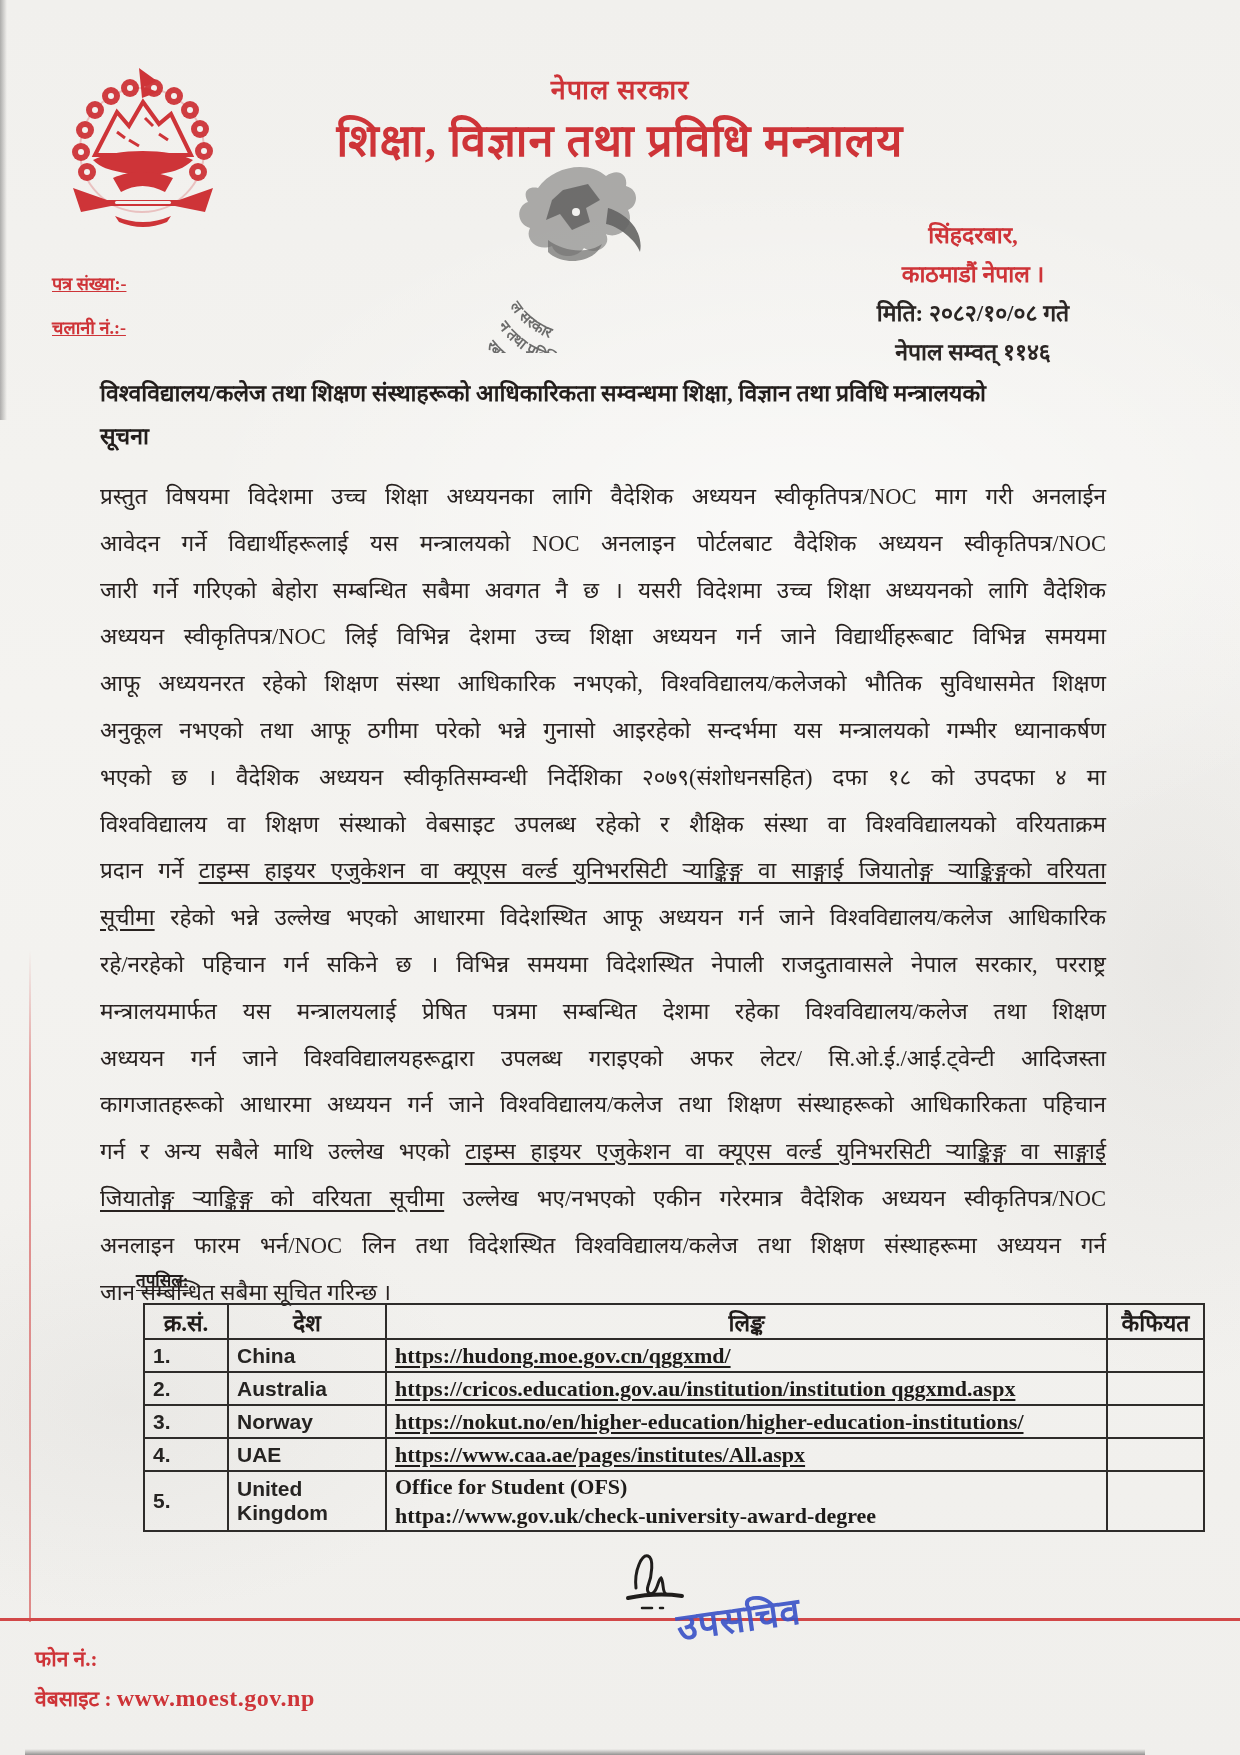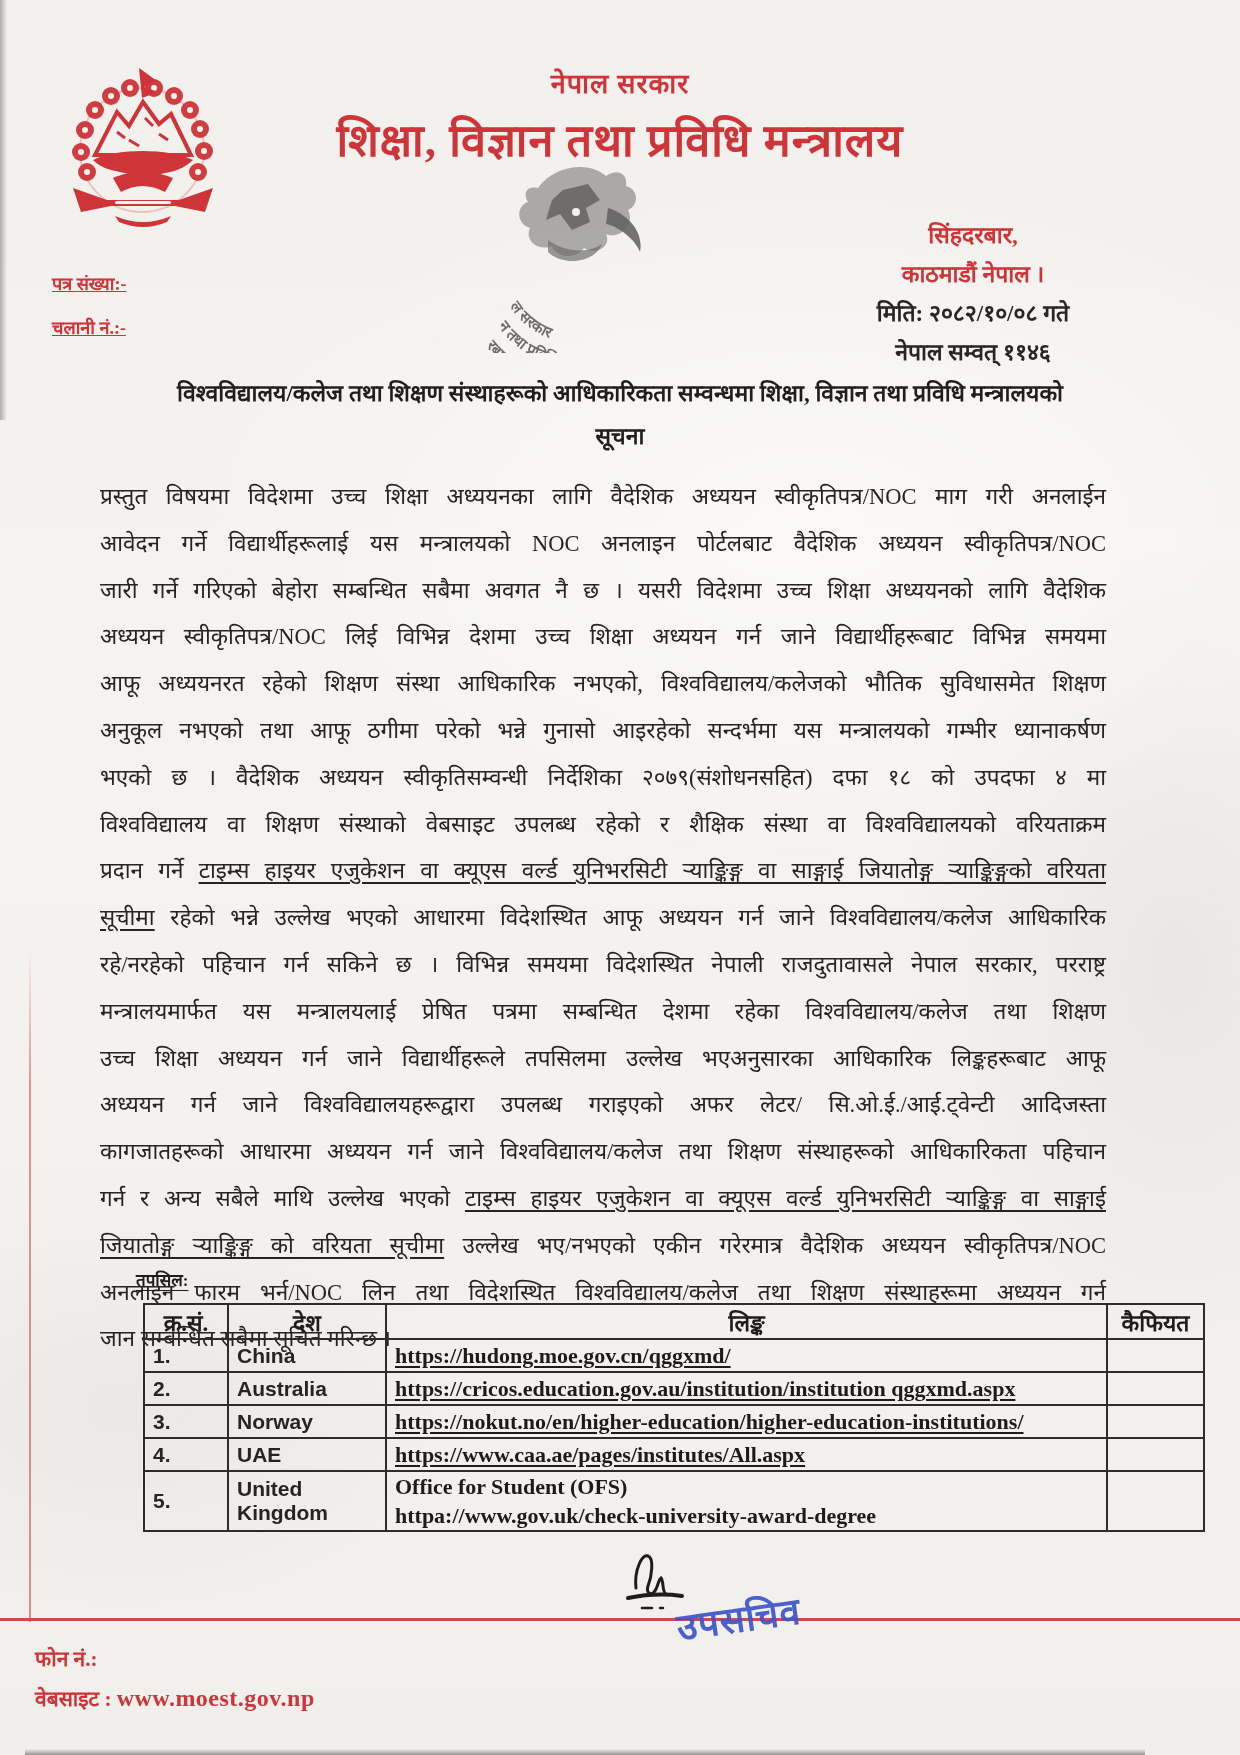--- a/index.html
+++ b/index.html
@@ -10,26 +10,26 @@
       radial-gradient(ellipse 900px 500px at 65% 30%, rgba(255,255,255,.55), rgba(255,255,255,0) 70%),
       radial-gradient(ellipse 500px 300px at 10% 80%, rgba(210,208,205,.25), rgba(210,208,205,0) 70%),
       radial-gradient(ellipse 400px 600px at 95% 55%, rgba(205,203,200,.28), rgba(205,203,200,0) 70%),
       linear-gradient(180deg,#f1f0ed 0%,#f4f3f0 40%,#f0efec 100%);
   }
   .edge-left{position:absolute;left:0;top:0;width:7px;height:420px;background:linear-gradient(90deg,rgba(90,90,90,.45),rgba(90,90,90,0));}
   .edge-bottom{position:absolute;left:25px;bottom:0;width:1120px;height:6px;background:linear-gradient(0deg,rgba(70,70,70,.55),rgba(70,70,70,0));}
   .red-vrule{position:absolute;left:29px;top:950px;width:2px;height:672px;background:linear-gradient(180deg,rgba(210,70,70,0),rgba(210,70,70,.55) 20%,rgba(210,70,70,.6));}
   .abs{position:absolute;}
   .red{color:#ce3438;}
-  .gov-line{left:250px;top:64px;width:740px;text-align:center;font-size:27px;font-weight:bold;letter-spacing:1px;}
+  .gov-line{left:250px;top:70px;width:740px;text-align:center;font-size:27px;font-weight:bold;letter-spacing:1px;}
   .ministry-line{left:180px;top:108px;width:880px;text-align:center;font-size:45px;font-weight:bold;letter-spacing:1px;}
   .refs{left:52px;top:262px;font-size:18px;font-weight:bold;line-height:44px;text-decoration:underline;}
   .addr{left:828px;top:216px;width:290px;text-align:center;font-size:23px;font-weight:bold;line-height:39px;}
   .addr .dark{color:#2a2523;}
-  .subject{left:100px;top:372px;width:1040px;text-align:center;font-size:23px;font-weight:bold;line-height:43px;color:#221d1b;}
+  .subject{left:100px;top:372px;width:1040px;font-size:23px;font-weight:bold;line-height:43px;color:#221d1b;}
   .body-text{left:100px;top:474px;width:1006px;font-size:22.5px;color:#282220;}
   .body-line{height:46.8px;line-height:46.8px;text-align:justify;text-align-last:justify;white-space:nowrap;}
   .body-line.last{text-align-last:left;}
   .body-line .u{text-decoration:underline;text-underline-offset:4px;}
   .schedule{left:136px;top:1268px;font-size:17px;font-weight:bold;text-decoration:underline;text-underline-offset:4px;color:#221d1b;}
   table.sched{position:absolute;left:143px;top:1303px;width:1060px;border-collapse:collapse;table-layout:fixed;}
   table.sched col.c-sn{width:84px;} table.sched col.c-country{width:158px;}
   table.sched col.c-link{width:721px;} table.sched col.c-remark{width:97px;}
   table.sched th,table.sched td{border:2px solid #2e2c2a;padding:0 8px;vertical-align:middle;}
   table.sched th{height:33px;font-size:23px;font-weight:bold;color:#201c1a;text-align:center;font-family:"Liberation Serif",serif;border-radius:6px;}
@@ -162,21 +162,20 @@
       <div class="body-line"><span>जारी गर्ने गरिएको बेहोरा सम्बन्धित सबैमा अवगत नै छ । यसरी विदेशमा उच्च शिक्षा अध्ययनको लागि वैदेशिक</span></div>
       <div class="body-line"><span>अध्ययन स्वीकृतिपत्र/NOC लिई विभिन्न देशमा उच्च शिक्षा अध्ययन गर्न जाने विद्यार्थीहरूबाट विभिन्न समयमा</span></div>
       <div class="body-line"><span>आफू अध्ययनरत रहेको शिक्षण संस्था आधिकारिक नभएको, विश्वविद्यालय/कलेजको भौतिक सुविधासमेत शिक्षण</span></div>
       <div class="body-line"><span>अनुकूल नभएको तथा आफू ठगीमा परेको भन्ने गुनासो आइरहेको सन्दर्भमा यस मन्त्रालयको गम्भीर ध्यानाकर्षण</span></div>
       <div class="body-line"><span>भएको छ । वैदेशिक अध्ययन स्वीकृतिसम्वन्धी निर्देशिका २०७९(संशोधनसहित) दफा १८ को उपदफा ४ मा</span></div>
       <div class="body-line"><span>विश्वविद्यालय वा शिक्षण संस्थाको वेबसाइट उपलब्ध रहेको र शैक्षिक संस्था वा विश्वविद्यालयको वरियताक्रम</span></div>
       <div class="body-line"><span>प्रदान गर्ने </span><span class="u">टाइम्स हाइयर एजुकेशन वा क्यूएस वर्ल्ड युनिभरसिटी  ऱ्याङ्किङ्ग वा साङ्गाई जियातोङ्ग ऱ्याङ्किङ्गको वरियता</span></div>
       <div class="body-line"><span class="u">सूचीमा</span><span> रहेको भन्ने उल्लेख भएको आधारमा विदेशस्थित आफू अध्ययन गर्न जाने विश्वविद्यालय/कलेज आधिकारिक</span></div>
       <div class="body-line"><span>रहे/नरहेको पहिचान गर्न सकिने छ ।  विभिन्न समयमा विदेशस्थित नेपाली राजदुतावासले नेपाल सरकार, परराष्ट्र</span></div>
       <div class="body-line"><span>मन्त्रालयमार्फत  यस मन्त्रालयलाई प्रेषित पत्रमा सम्बन्धित देशमा रहेका विश्वविद्यालय/कलेज तथा शिक्षण</span></div>
-      <div class="body-line"><span>उच्च शिक्षा अध्ययन गर्न जाने विद्यार्थीहरूले तपसिलमा उल्लेख भएअनुसारका आधिकारिक लिङ्कहरूबाट आफू</span></div>
       <div class="body-line"><span>अध्ययन गर्न जाने विश्वविद्यालयहरूद्वारा उपलब्ध गराइएको अफर लेटर/ सि.ओ.ई./आई.ट्वेन्टी आदिजस्ता</span></div>
       <div class="body-line"><span>कागजातहरूको आधारमा अध्ययन गर्न जाने विश्वविद्यालय/कलेज तथा शिक्षण संस्थाहरूको आधिकारिकता पहिचान</span></div>
       <div class="body-line"><span>गर्न र अन्य सबैले माथि उल्लेख भएको </span><span class="u">टाइम्स हाइयर एजुकेशन वा क्यूएस वर्ल्ड युनिभरसिटी ऱ्याङ्किङ्ग वा साङ्गाई</span></div>
       <div class="body-line"><span class="u">जियातोङ्ग ऱ्याङ्किङ्ग को वरियता सूचीमा</span><span> उल्लेख भए/नभएको एकीन गरेरमात्र वैदेशिक अध्ययन स्वीकृतिपत्र/NOC</span></div>
       <div class="body-line"><span>अनलाइन फारम भर्न/NOC लिन तथा विदेशस्थित विश्वविद्यालय/कलेज तथा शिक्षण संस्थाहरूमा अध्ययन गर्न</span></div>
       <div class="body-line last"><span>जान सम्बन्धित सबैमा सूचित गरिन्छ ।</span></div>
     </div>
 
   <div class="abs schedule">तपसिल:</div>
 

